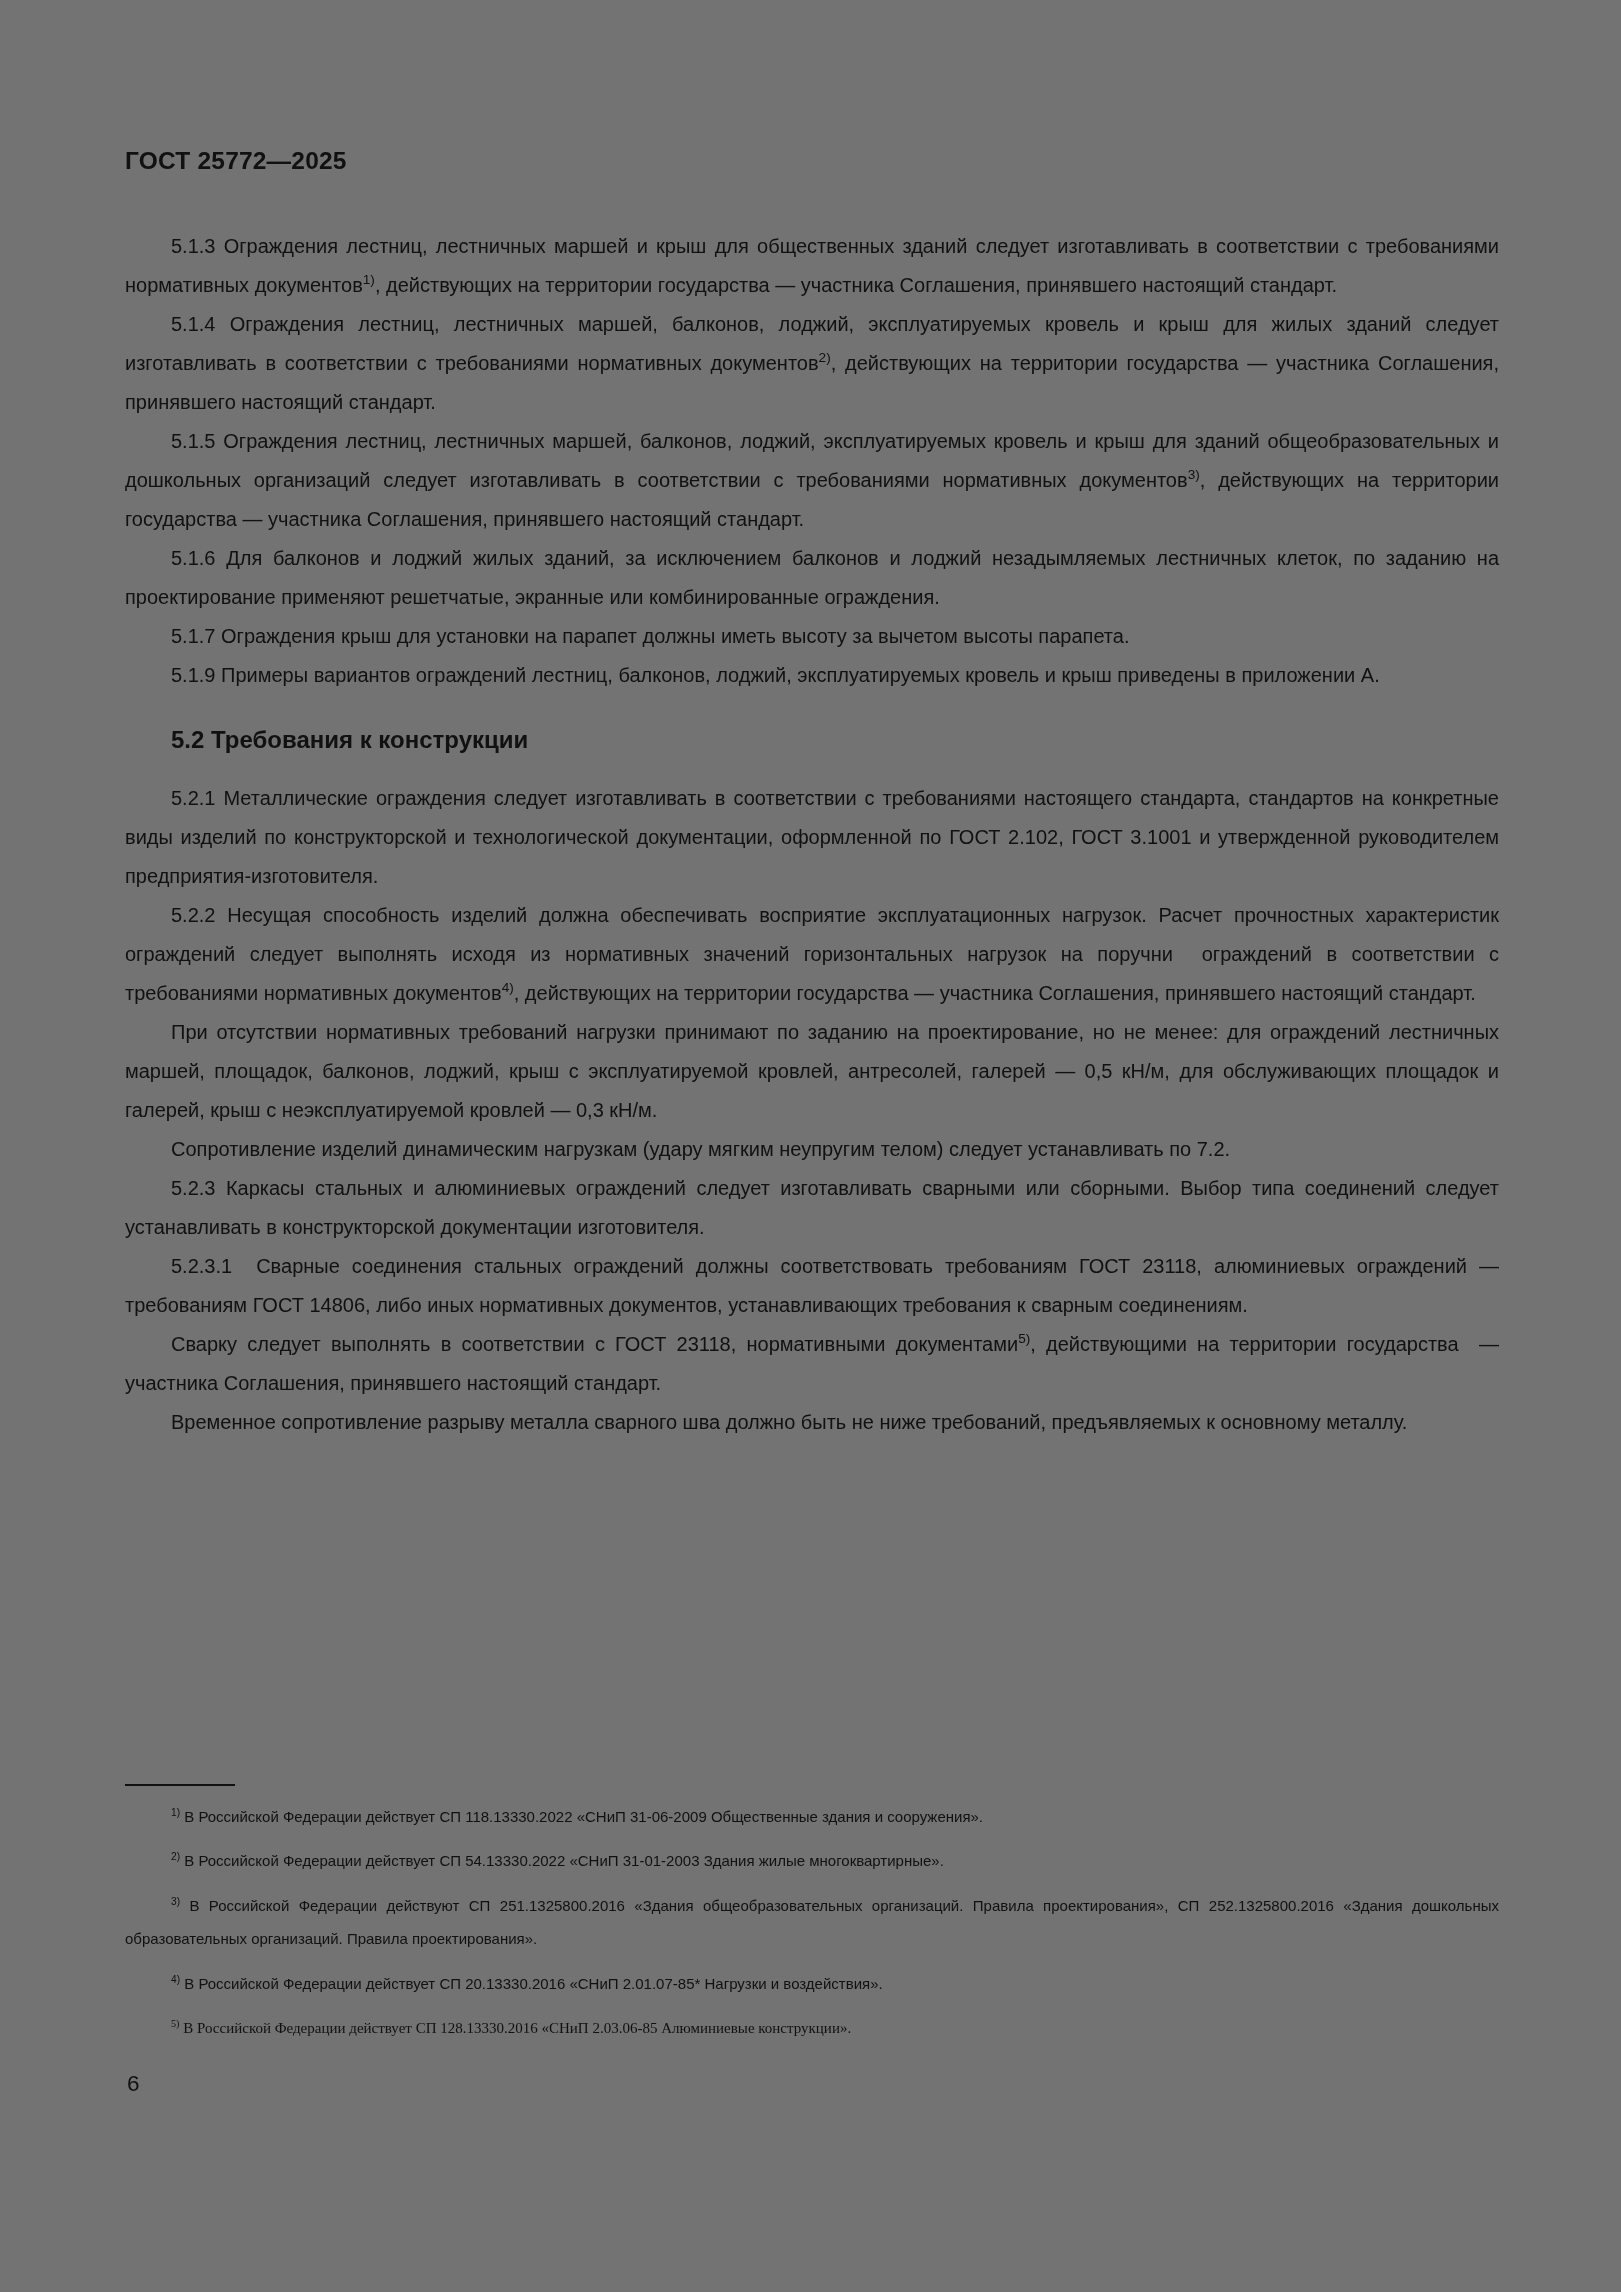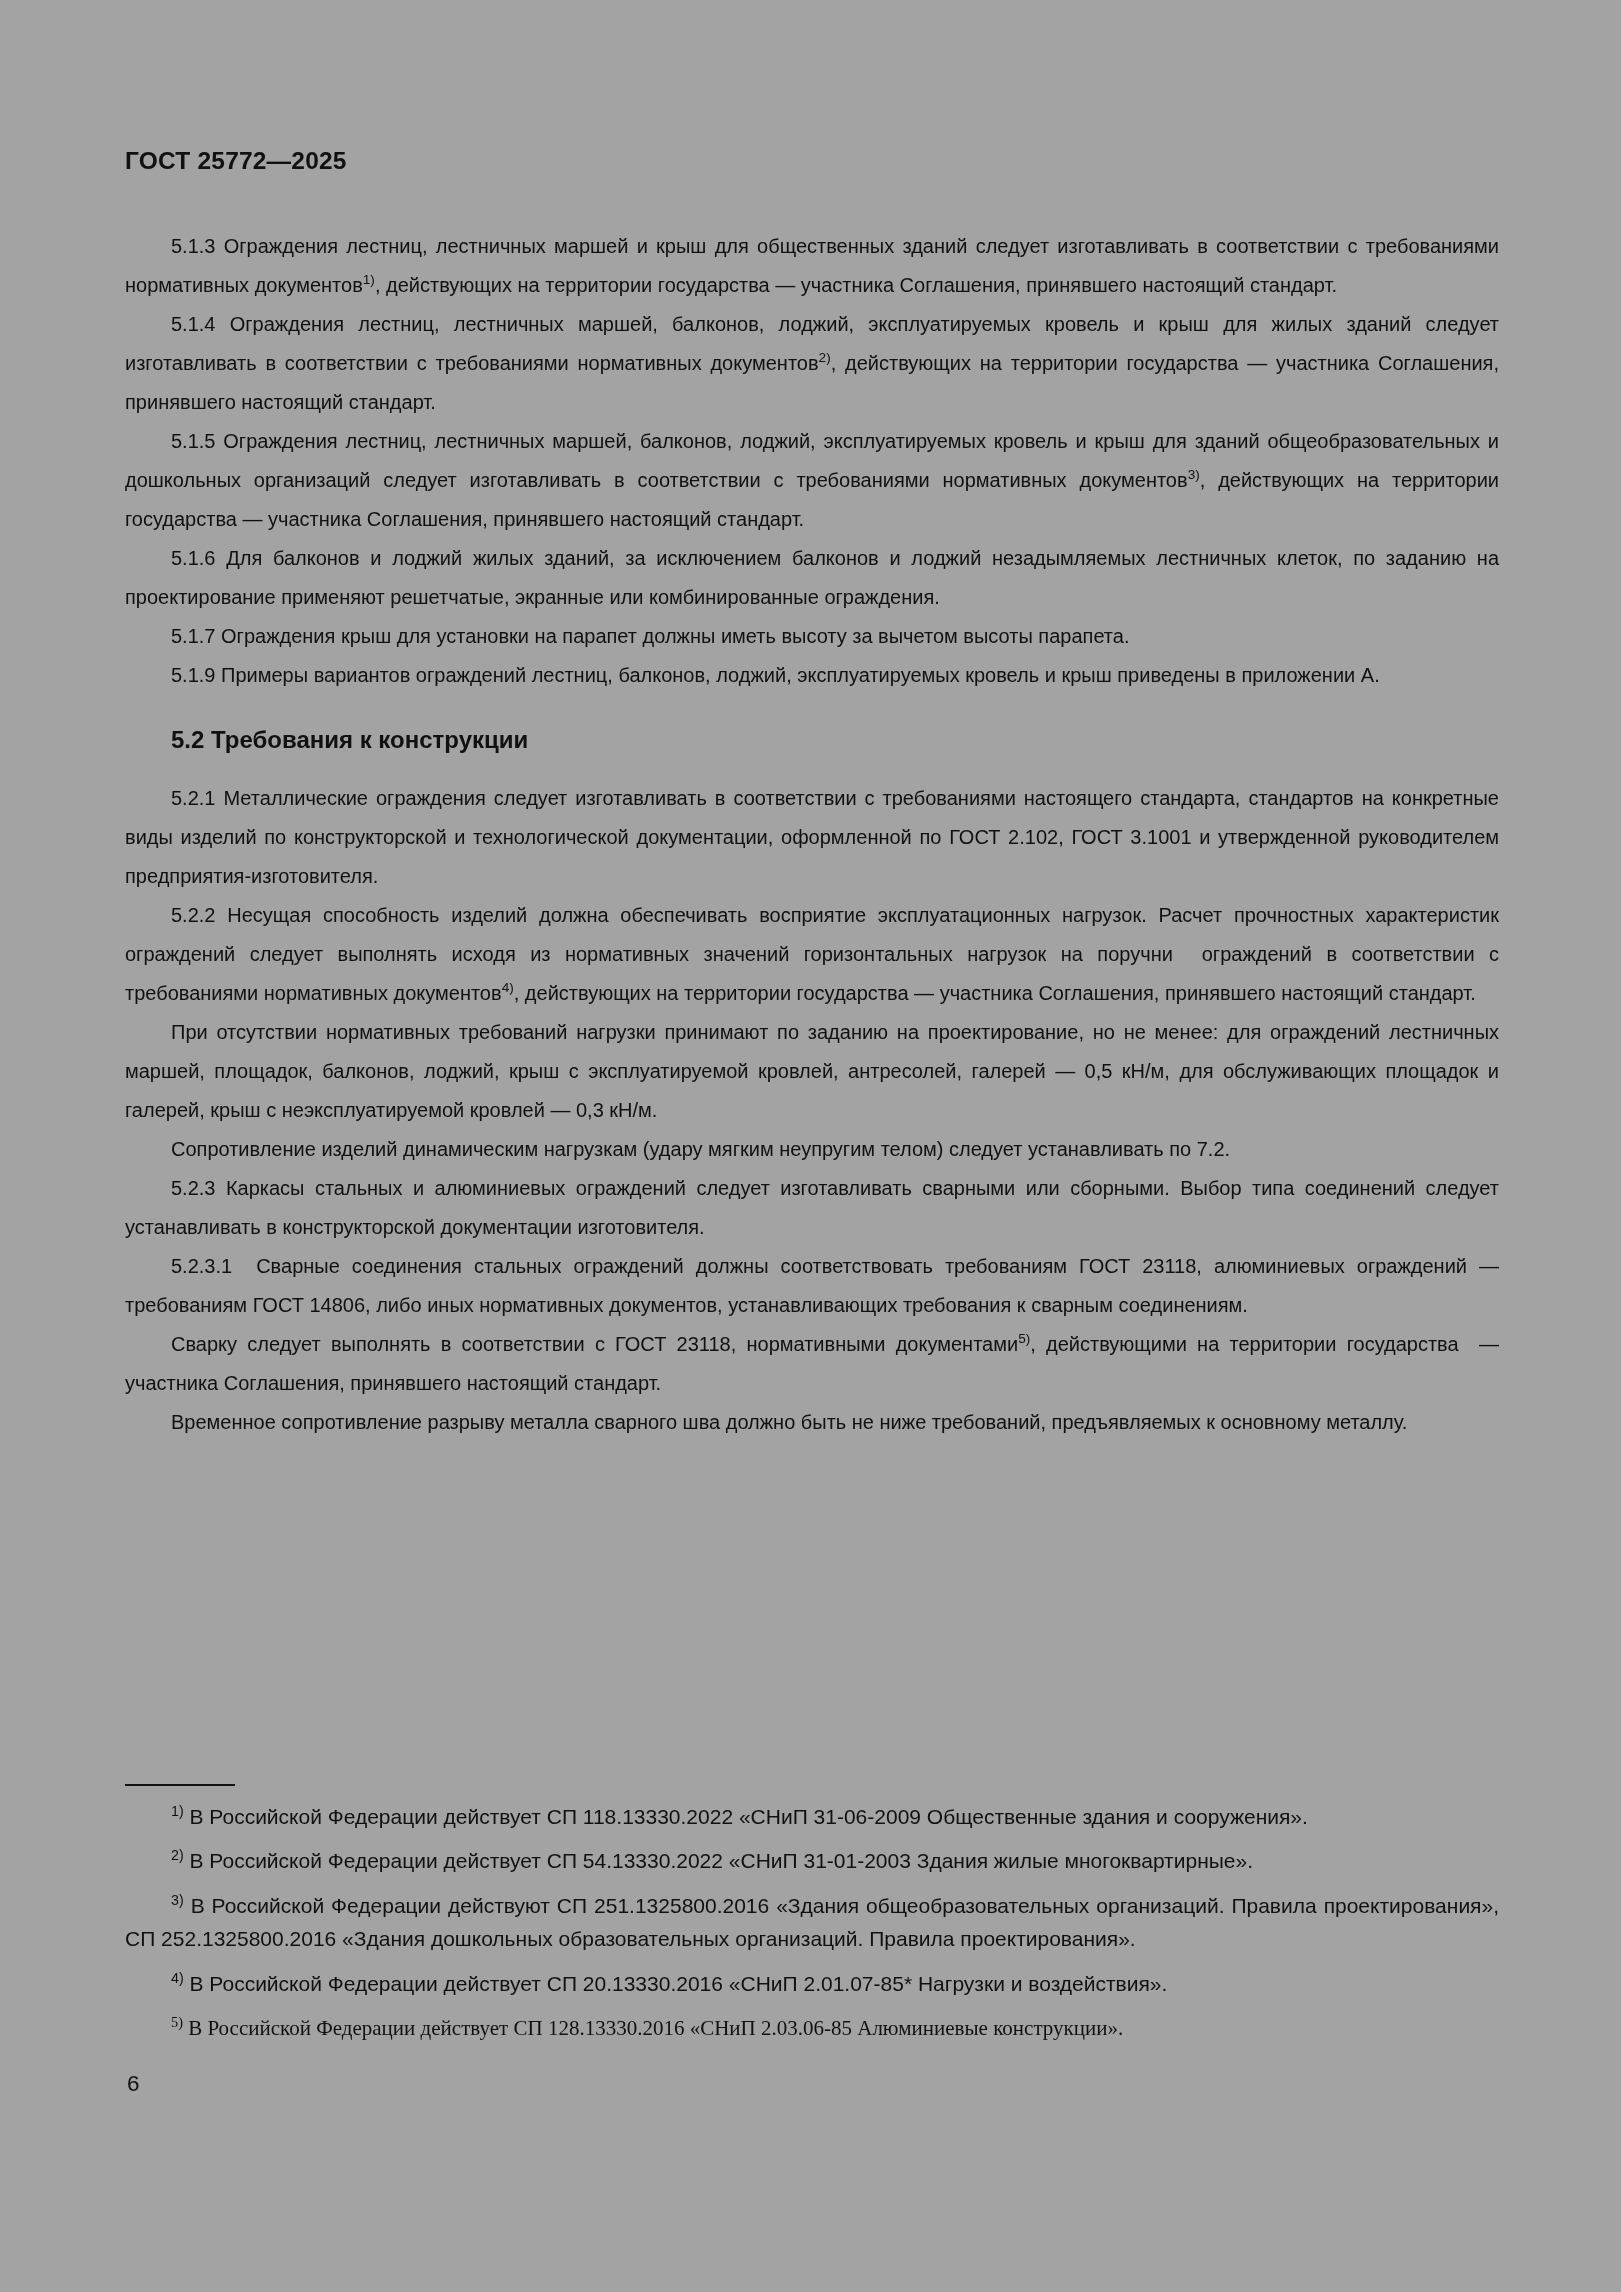--- a/index.html
+++ b/index.html
@@ -4,21 +4,21 @@
 <style>
   html, body {
     margin: 0;
     padding: 0;
     background: #ffffff;
   }
   .page {
     position: relative;
     width: 1621px;
     height: 2293px;
-    background: #a3a3a3;
+    background: #737373;
     font-family: "Liberation Sans", sans-serif;
     color: #111111;
     box-sizing: border-box;
     overflow: hidden;
   }
 
   
   .doc-header {
     position: absolute;
     left: 125px;
@@ -73,21 +73,21 @@
     width: 1374px;
   }
   .fn-rule {
     width: 110px;
     height: 0;
     border-top: 2.4px solid #111111;
     margin: 0 0 13.7px 0;
   }
   p.fn {
     margin: 0 0 11.8px 0;
-    font-size: 21px;
+    font-size: 15px;
     line-height: 33px;
     text-align: justify;
     text-justify: inter-word;
     text-indent: 46px;
   }
   p.fn:last-child { margin-bottom: 6px; font-family: Liberation Serif, serif; }
 
   
   .page-number {
     position: absolute;

